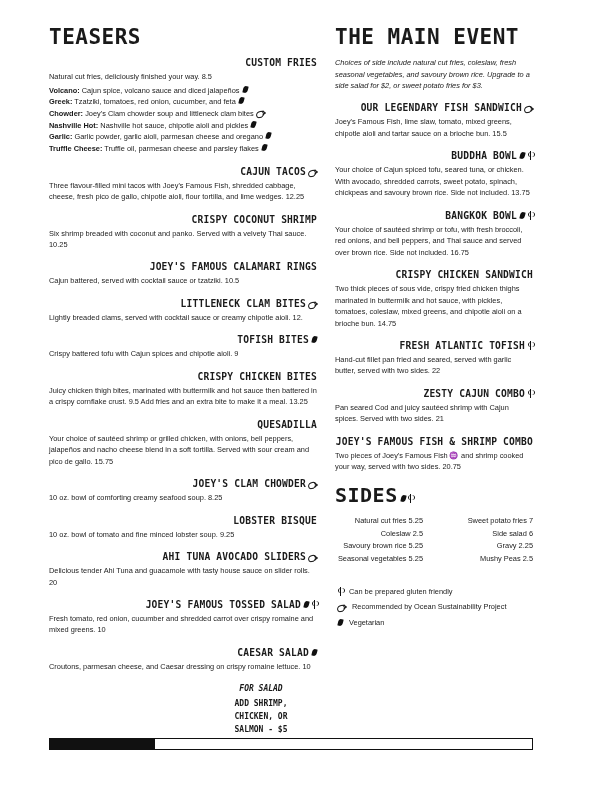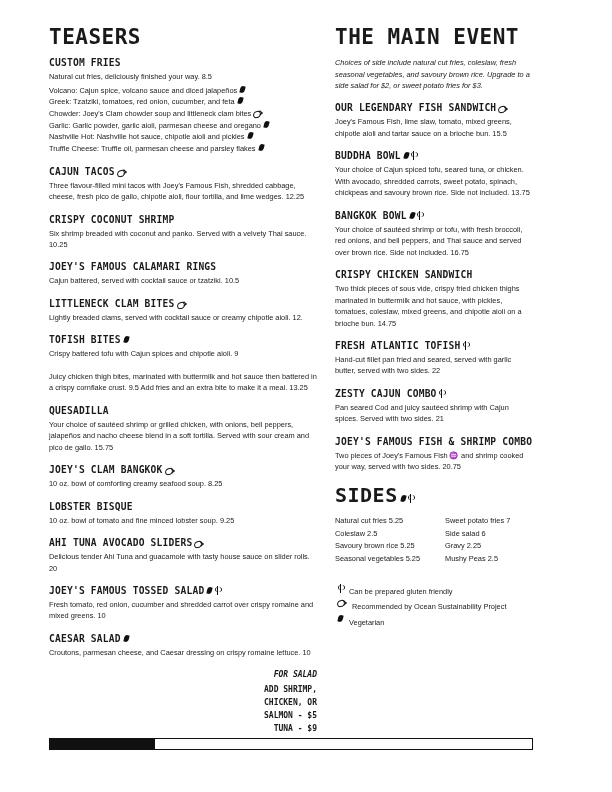--- a/index.html
+++ b/index.html
@@ -40,32 +40,33 @@
     margin-top: 12px;
   }
   .item { margin-bottom: 11px; }
   .item-name {
     font-family: "DejaVu Sans Mono", monospace;
     font-weight: bold;
     font-size: 9.6px;
     letter-spacing: 0.2px;
     line-height: 1.25;
     margin-bottom: 2px;
+    text-align: right;
   }
   .item-desc {
     font-size: 7.4px;
     line-height: 1.55;
     color: #222;
   }
   .sub-list { margin-top: 2px; }
   .sub-line {
     font-size: 7.4px;
     line-height: 1.58;
   }
-  .sub-line b { font-weight: normal; }
+  .sub-line b { font-weight: bold; }
   .intro {
     font-size: 7.4px;
     font-style: italic;
     line-height: 1.55;
     margin-bottom: 11px;
   }
   .glyphs { white-space: nowrap; }
   .leaf {
     display: inline-block;
     width: 6px; height: 8px;
@@ -121,40 +122,40 @@
     border-right:1px solid #111;
     transform: rotate(45deg);
   }
 
   .sides-grid {
     display: flex;
     gap: 22px;
     font-size: 7.4px;
     line-height: 1.72;
   }
-  .sides-col { flex: 1; }
+  .sides-col { flex: 1; text-align: right; }
 
   .salad-box {
     width: 112px;
     margin-left: 156px;
-    text-align: right;
+    text-align: center;
     font-family: "DejaVu Sans Mono", monospace;
     font-weight: bold;
     font-size: 8px;
     line-height: 1.6;
     margin-top: 4px;
   }
   .salad-box .salad-head { font-style: italic; margin-bottom: 2px; }
 
   .legend {
     margin-top: 18px;
     font-size: 7.4px;
     line-height: 2.1;
   }
-  .legend div { display: flex; align-items: flex-start; gap: 6px; }
+  .legend div { display: flex; align-items: center; gap: 6px; }
 
   .footer-bar {
     position: absolute;
     left: 22px; right: 22px; bottom: 42px;
     height: 12px;
     border: 1px solid #111;
     display: flex;
   }
   .footer-bar .blk { width: 105px; background: #111; }
   .footer-bar .gap { width: 8px; background: #fff; }
@@ -169,22 +170,22 @@
     <div class="col-left">
       <h1 class="section-title">TEASERS</h1>
       <div id="left-items">
           <div class="item">
             <div class="item-name"><span>CUSTOM FRIES</span></div>
             <div class="item-desc">Natural cut fries, deliciously finished your way.   8.5</div>
             <div class="sub-list">
               <div class="sub-line"><b>Volcano:</b><span> Cajun spice, volcano sauce and diced jalapeños</span><span class="glyphs"><span class="leaf"></span></span></div>
               <div class="sub-line"><b>Greek:</b><span> Tzatziki, tomatoes, red onion, cucumber, and feta</span><span class="glyphs"><span class="leaf"></span></span></div>
               <div class="sub-line"><b>Chowder:</b><span> Joey's Clam chowder soup and littleneck clam bites</span><span class="glyphs"><span class="fish"></span></span></div>
+              <div class="sub-line"><b>Nashville Hot:</b><span> Nashville hot sauce, chipotle aioli and pickles</span><span class="glyphs"><span class="leaf"></span></span></div>
               <div class="sub-line"><b>Garlic:</b><span> Garlic powder, garlic aioli, parmesan cheese and oregano</span><span class="glyphs"><span class="leaf"></span></span></div>
-              <div class="sub-line"><b>Nashville Hot:</b><span> Nashville hot sauce, chipotle aioli and pickles</span><span class="glyphs"><span class="leaf"></span></span></div>
               <div class="sub-line"><b>Truffle Cheese:</b><span> Truffle oil, parmesan cheese and parsley flakes</span><span class="glyphs"><span class="leaf"></span></span></div>
             </div>
           </div>
           <div class="item">
             <div class="item-name"><span>CAJUN TACOS</span><span class="glyphs"><span class="fish"></span></span></div>
             <div class="item-desc">Three flavour-filled mini tacos with Joey's Famous Fish, shredded cabbage, cheese, fresh pico de gallo, chipotle aioli, flour tortilla, and lime wedges.   12.25</div>
           </div>
           <div class="item">
             <div class="item-name"><span>CRISPY COCONUT SHRIMP</span></div>
             <div class="item-desc">Six shrimp breaded with coconut and panko. Served with a velvety Thai sauce.   10.25</div>
@@ -195,28 +196,29 @@
           </div>
           <div class="item">
             <div class="item-name"><span>LITTLENECK CLAM BITES</span><span class="glyphs"><span class="fish"></span></span></div>
             <div class="item-desc">Lightly breaded clams, served with cocktail sauce or creamy chipotle aioli.   12.</div>
           </div>
           <div class="item">
             <div class="item-name"><span>TOFISH BITES</span><span class="glyphs"><span class="leaf"></span></span></div>
             <div class="item-desc">Crispy battered tofu with Cajun spices and chipotle aioli.   9</div>
           </div>
           <div class="item">
+            <div class="item-name"><span>CRISPY CHICKEN BITES</span></div>
             <div class="item-desc">Juicy chicken thigh bites, marinated with buttermilk and hot sauce then battered in a crispy cornflake crust.   9.5 Add fries and an extra bite to make it a meal.   13.25</div>
           </div>
           <div class="item">
             <div class="item-name"><span>QUESADILLA</span></div>
             <div class="item-desc">Your choice of sautéed shrimp or grilled chicken, with onions, bell peppers, jalapeños and nacho cheese blend in a soft tortilla. Served with sour cream and pico de gallo.   15.75</div>
           </div>
           <div class="item">
-            <div class="item-name"><span>JOEY'S CLAM BANGKOK</span><span class="glyphs"><span class="fish"></span></span></div>
+            <div class="item-name"><span>JOEY'S CLAM CHOWDER</span><span class="glyphs"><span class="fish"></span></span></div>
             <div class="item-desc">10 oz. bowl of comforting creamy seafood soup.   8.25</div>
           </div>
           <div class="item">
             <div class="item-name"><span>LOBSTER BISQUE</span></div>
             <div class="item-desc">10 oz. bowl of tomato and fine minced lobster soup.   9.25</div>
           </div>
           <div class="item">
             <div class="item-name"><span>AHI TUNA AVOCADO SLIDERS</span><span class="glyphs"><span class="fish"></span></span></div>
             <div class="item-desc">Delicious tender Ahi Tuna and guacamole with tasty house sauce on slider rolls.   20</div>
           </div>

